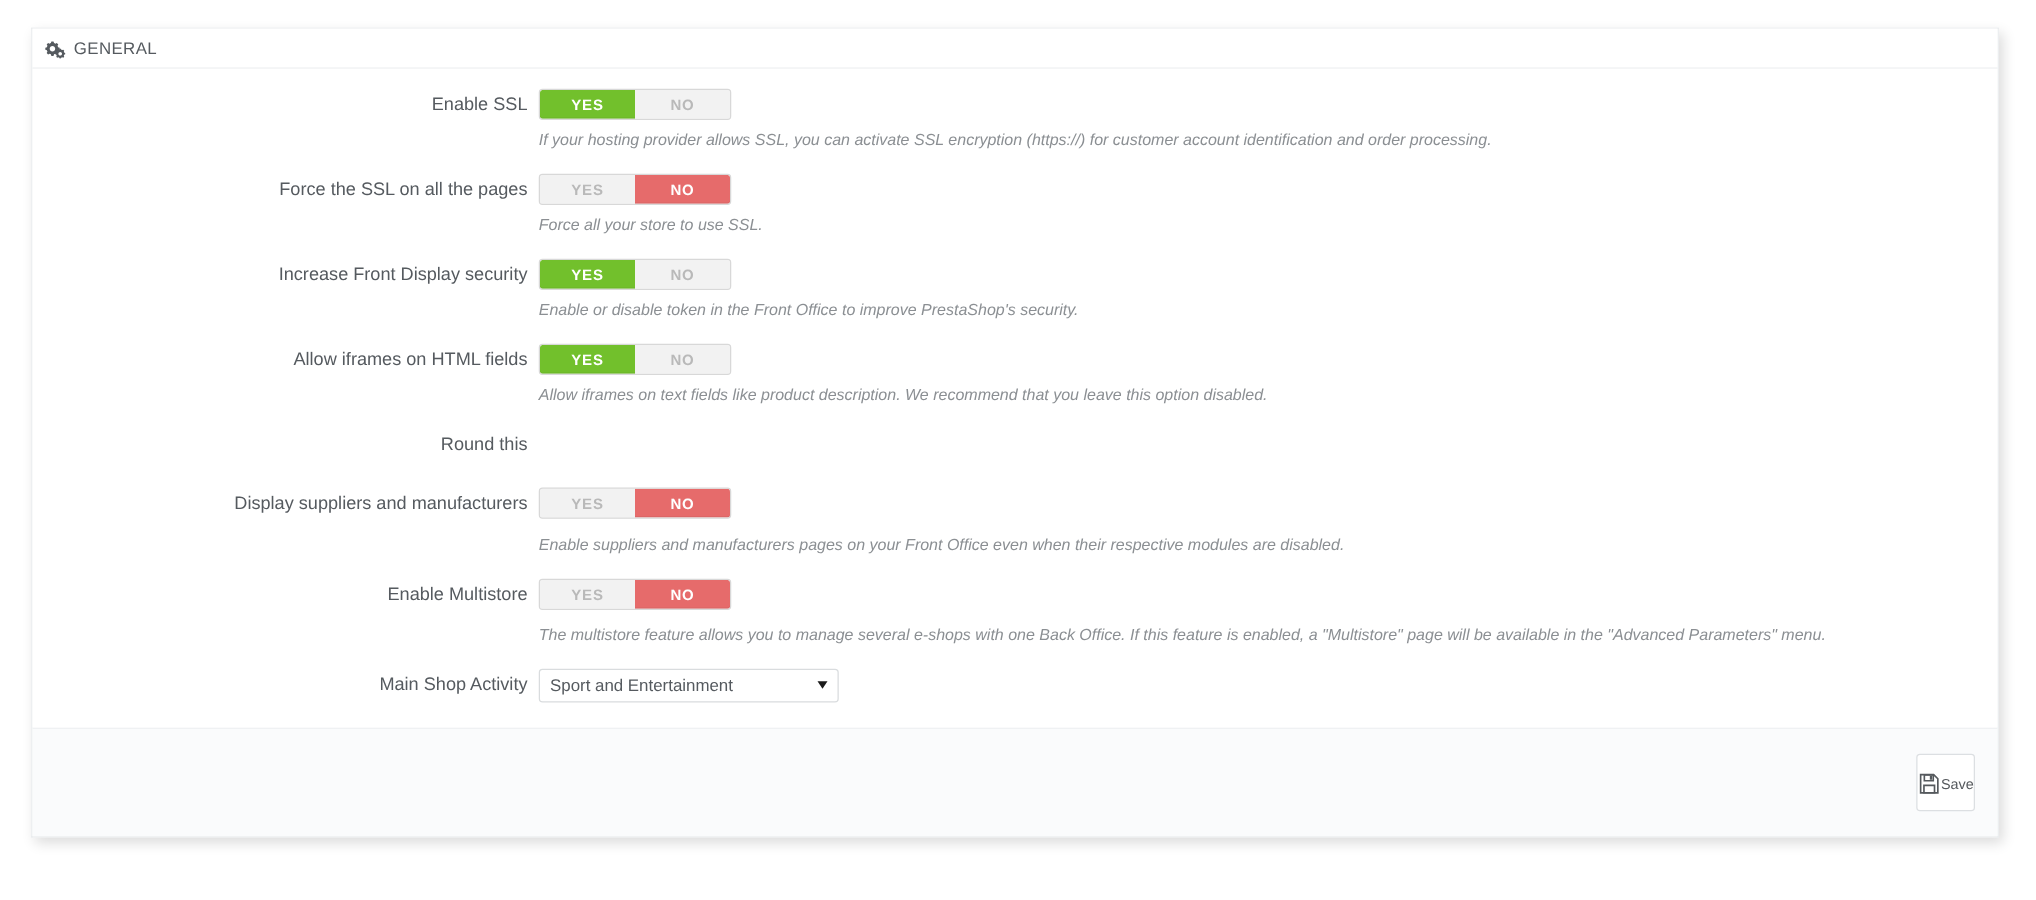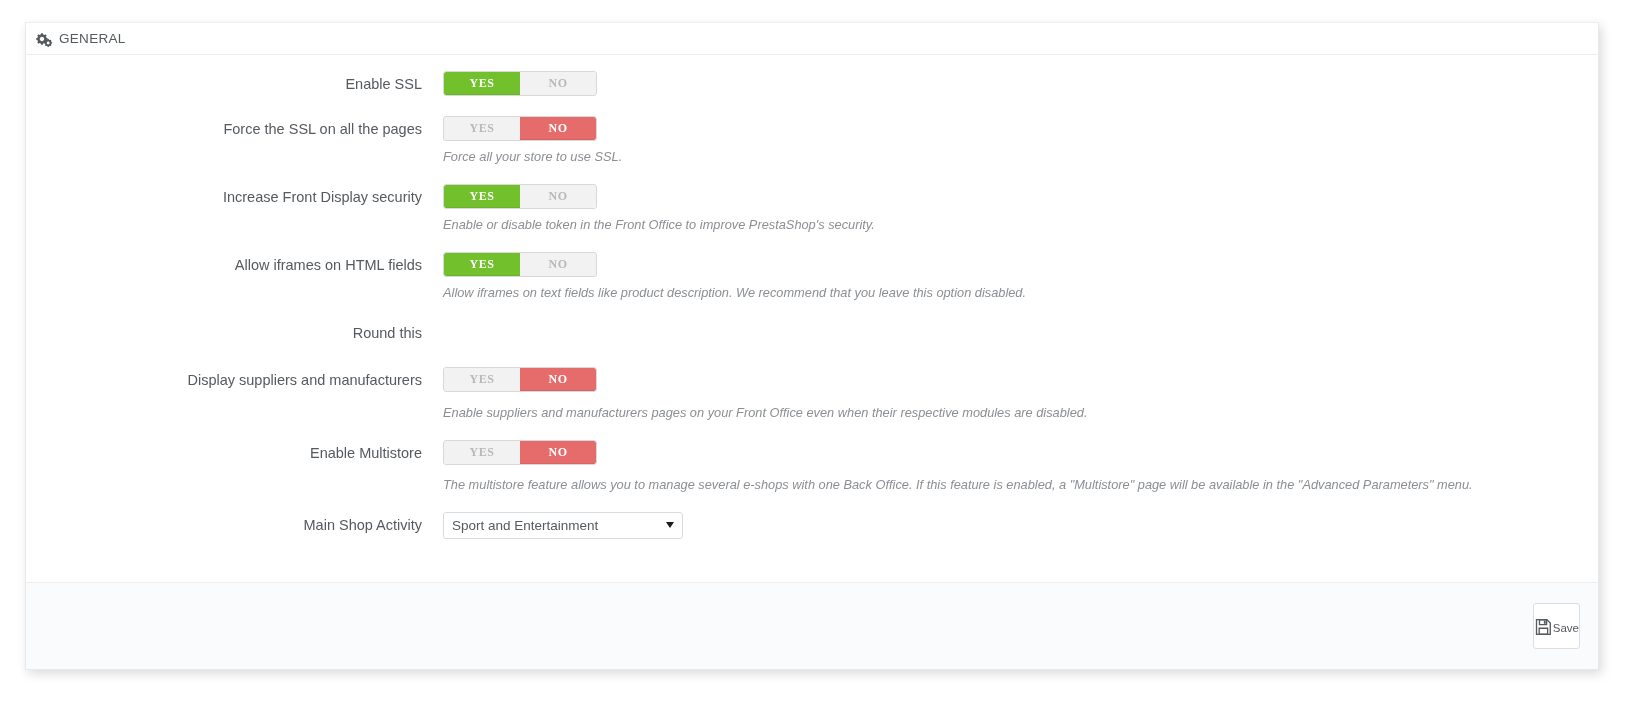--- a/index.html
+++ b/index.html
@@ -68,21 +68,20 @@
     padding-top: 16px;
     position: relative;
     background: #ffffff;
   }
 
   .form-row {
     display: flex;
     align-items: flex-start;
     padding: 0;
     margin-bottom: 0;
-    gap: 12px;
   }
 
   .form-label {
     width: 405px;
     flex: 0 0 405px;
     text-align: right;
     padding-right: 9px;
     font-size: 14.5px;
     color: #555a5f;
     line-height: 26px;
@@ -109,21 +108,21 @@
     display: inline-flex;
     align-items: center;
     justify-content: center;
     width: 76px;
     height: 23px;
     font-size: 12px;
     font-weight: bold;
     letter-spacing: 0.6px;
     color: #b9b9b9;
     background: #f2f2f2;
-    font-family: Liberation Serif, serif;
+    font-family: Liberation Sans, sans-serif;
   }
   .switch span.on-yes {
     background: #72c02c;
     color: #ffffff;
     border-radius: 2px 0 0 2px;
     box-shadow: inset 0 -1px 0 rgba(0,0,0,0.06);
   }
   .switch span.on-no {
     background: #e66b6b;
     color: #ffffff;
@@ -235,20 +234,21 @@
 
     <div class="panel-body">
 
       <div class="form-row">
         <div class="form-label">Enable SSL</div>
         <div class="form-control-wrap">
           <div class="switch">
             <span class="on-yes">YES</span>
             <span>NO</span>
           </div>
+          <div class="help-text">If your hosting provider allows SSL, you can activate SSL encryption (https://) for customer account identification and order processing.</div>
         </div>
       </div>
       <div class="row-gap"></div>
 
       <div class="form-row">
         <div class="form-label">Force the SSL on all the pages</div>
         <div class="form-control-wrap">
           <div class="switch">
             <span>YES</span>
             <span class="on-no">NO</span>

